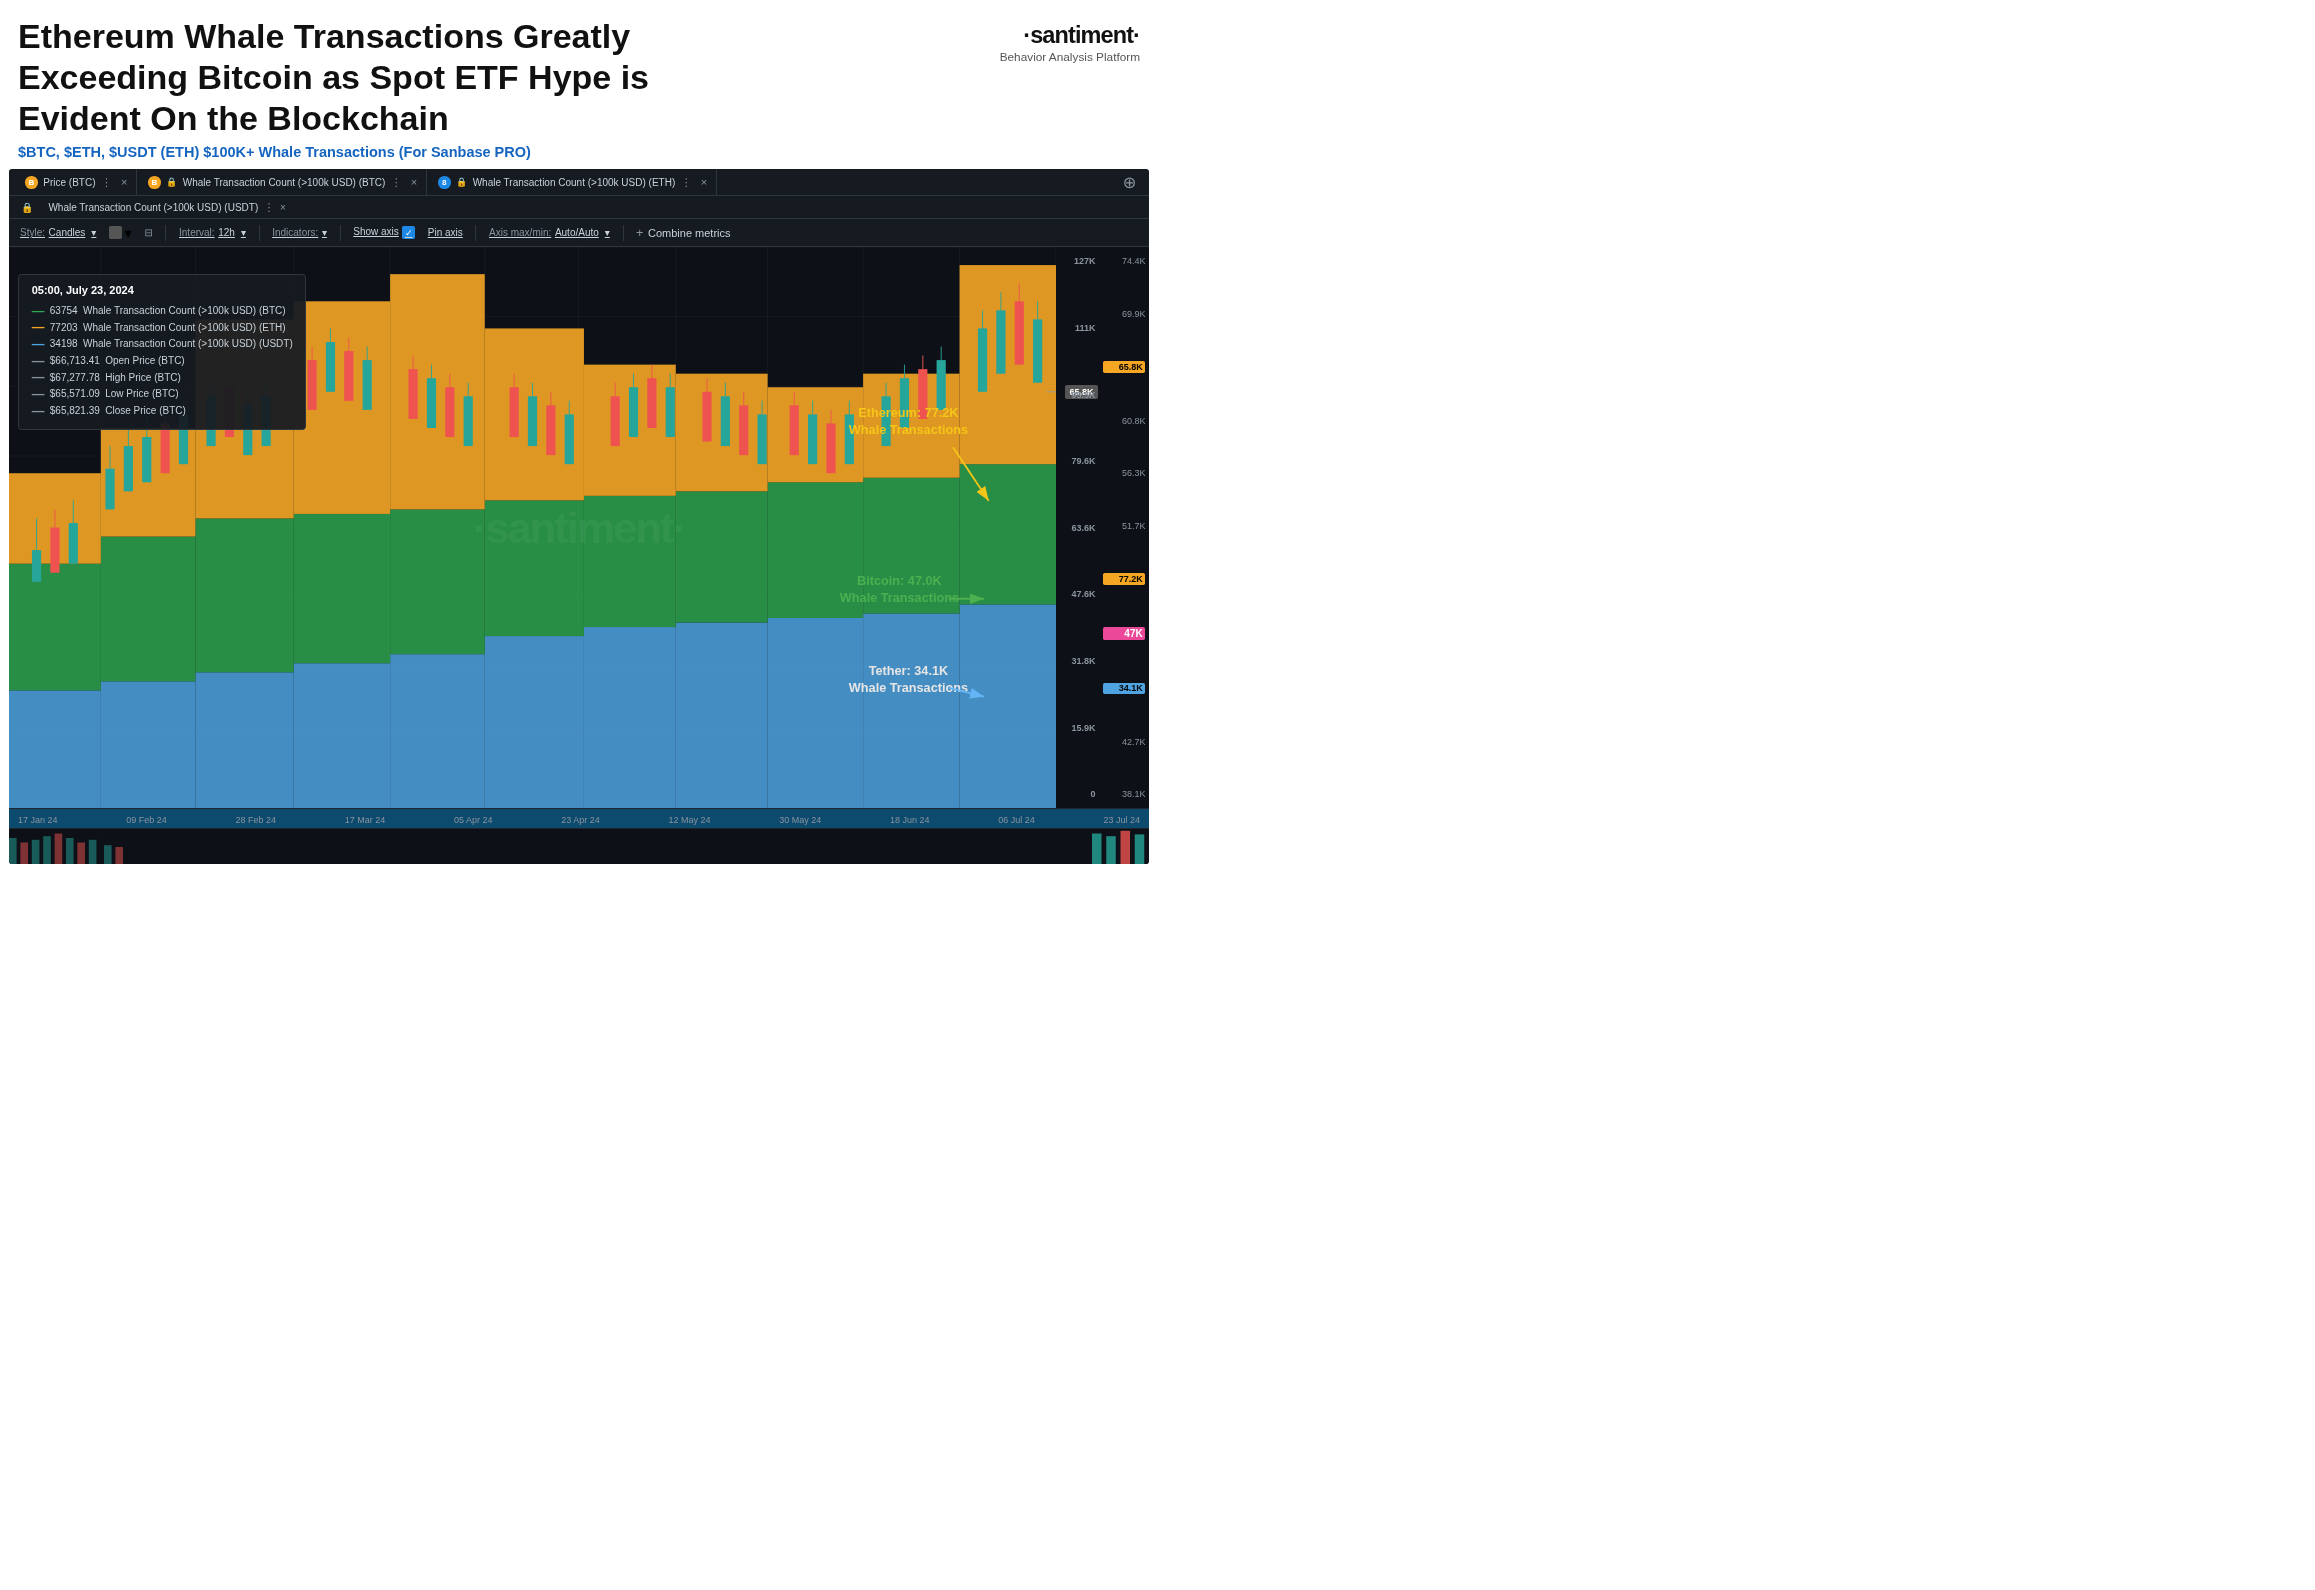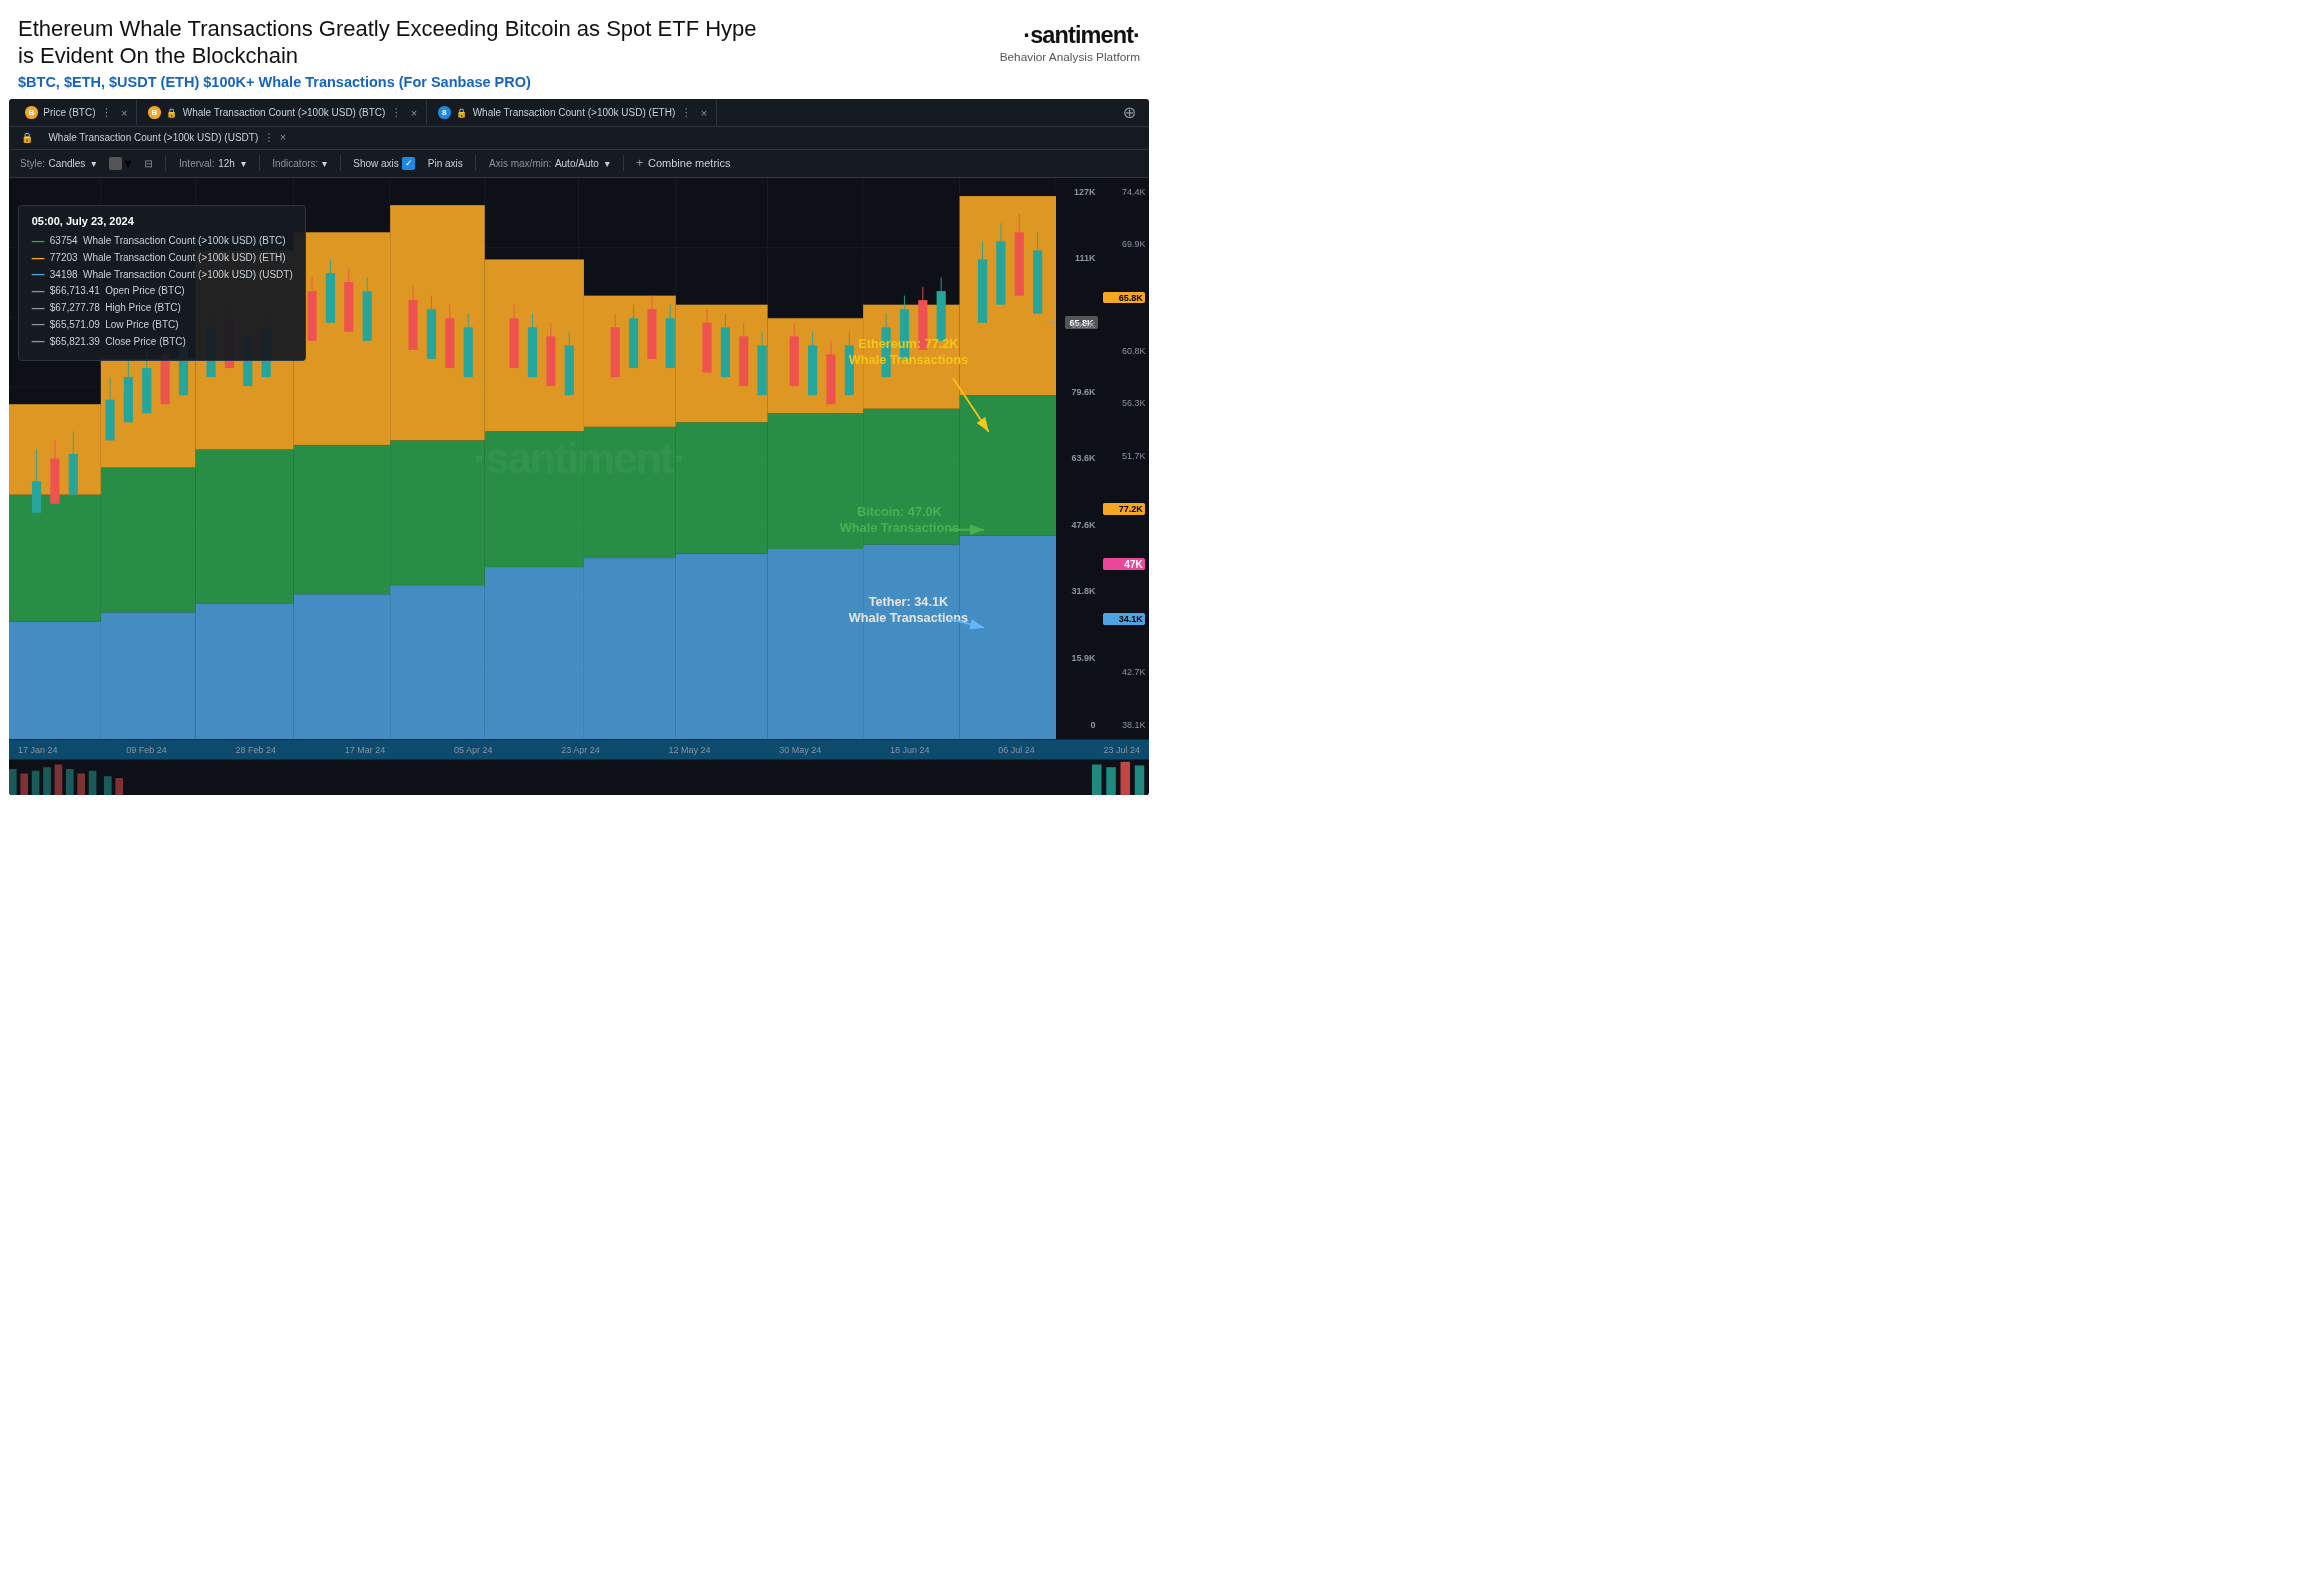--- a/index.html
+++ b/index.html
@@ -11,22 +11,22 @@
     }
 
     .header {
       padding: 16.3px 18px 9px 18px;
       display: flex;
       align-items: flex-start;
       justify-content: space-between;
     }
     .header-left {}
     .header-title {
-      font-size: 22px;
-      font-weight: 400;
+      font-size: 34px;
+      font-weight: 700;
       color: #111;
       line-height: 1.2;
       max-width: 742px;
     }
     .header-subtitle {
       font-size: 14.5px;
       font-weight: 600;
       color: #1565c0;
       margin-top: 5.4px;
     }
@@ -109,25 +109,25 @@
       display: flex;
       align-items: center;
       background: #161b22;
       padding: 5.4px 11px;
       gap: 12.7px;
       border-bottom: 0.9px solid #30363d;
       flex-wrap: wrap;
     }
     .toolbar-item {
       display: flex;
-      align-items: center;
       gap: 3.6px;
       font-size: 10px;
       color: #c9d1d9;
       cursor: pointer;
+      text-decoration: underline;
     }
     .toolbar-item .label { color: #8b949e; }
     .toolbar-dropdown {
       display: flex;
       align-items: center;
       gap: 6px;
       font-size: 10px;
       color: #c9d1d9;
       cursor: pointer;
     }

